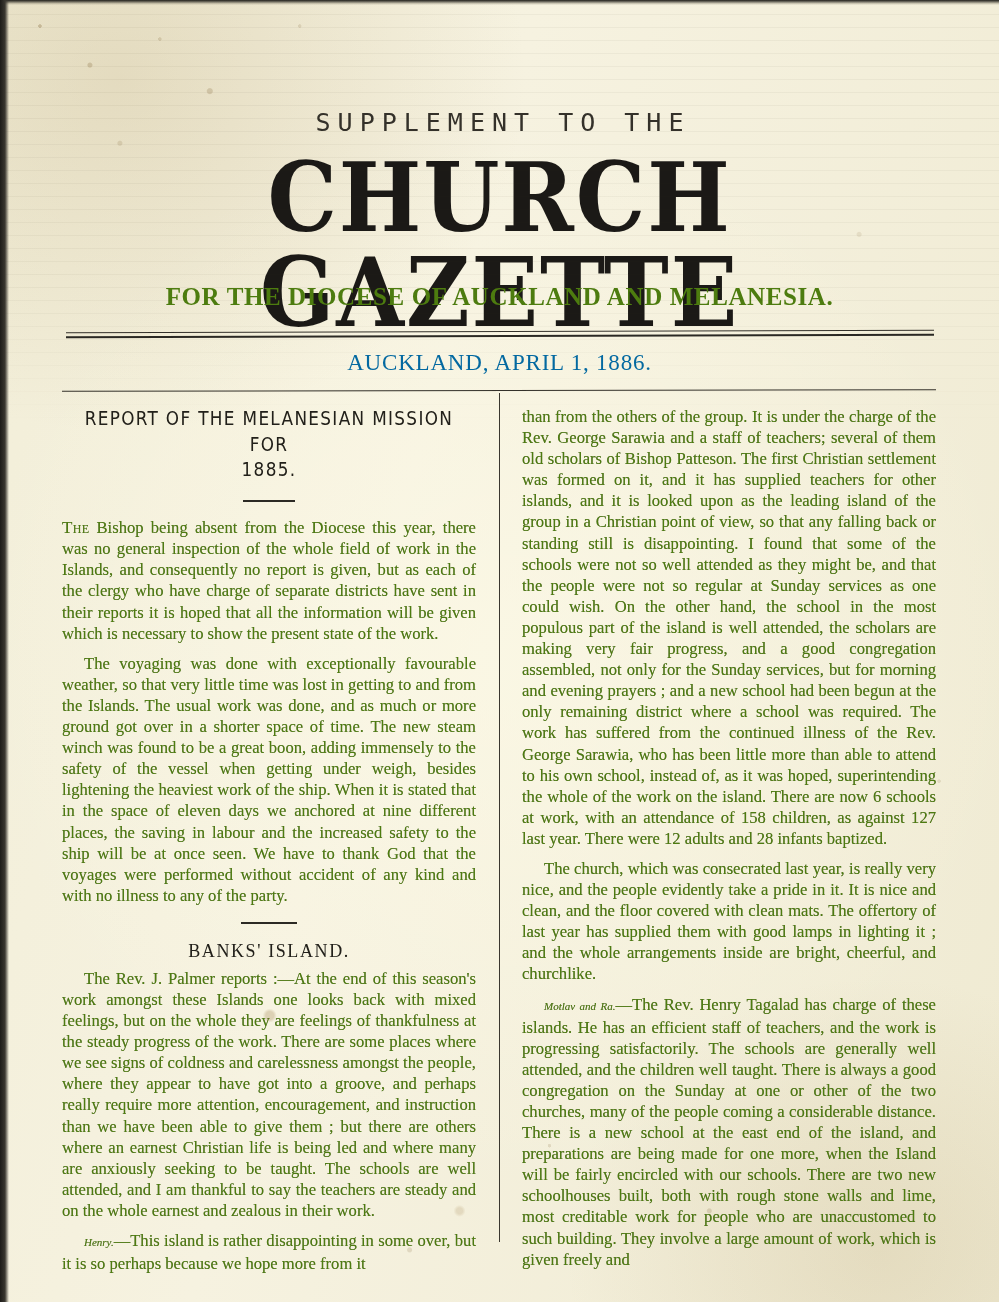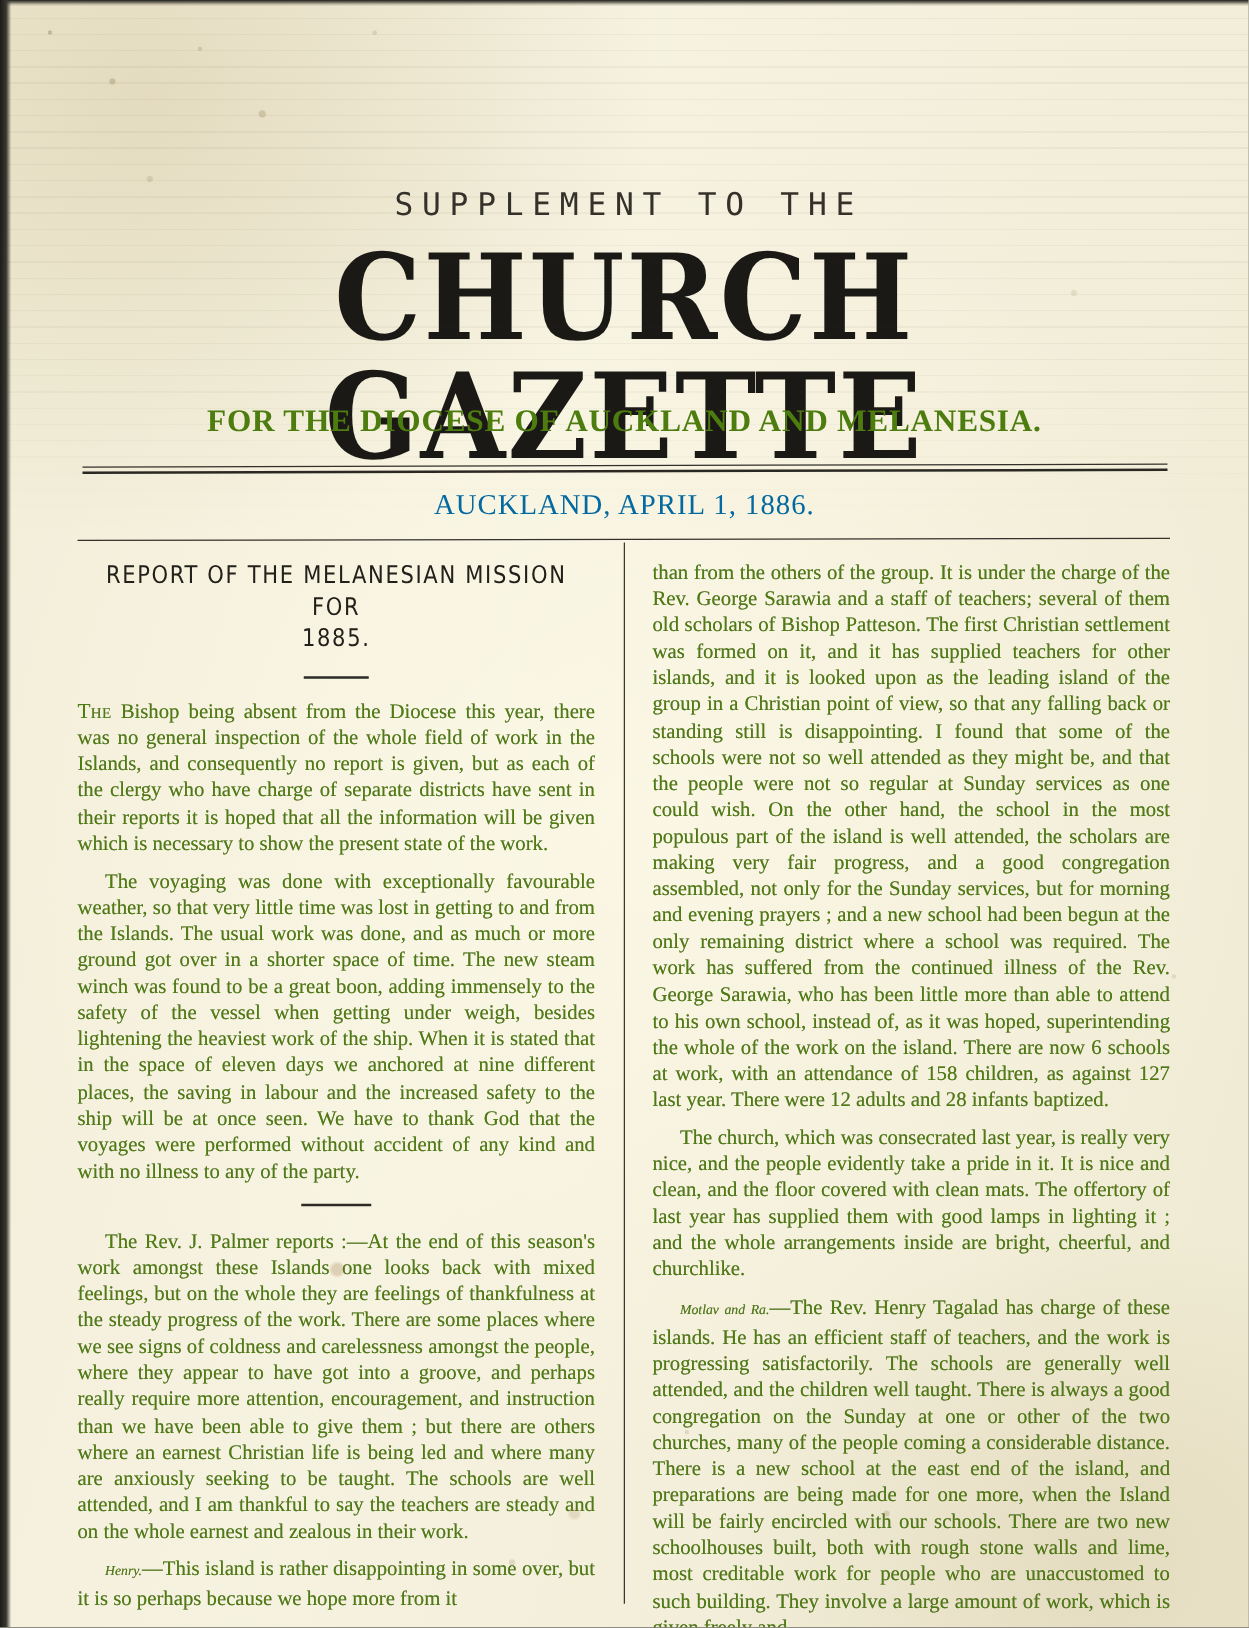--- a/index.html
+++ b/index.html
@@ -66,21 +66,21 @@
     position: absolute;
     inset: 0;
     pointer-events: none;
     opacity: 0.05;
     background:
       repeating-linear-gradient(0deg, rgba(60,52,34,0.9) 0 1px, rgba(0,0,0,0) 1px 13px);
     -webkit-mask-image: linear-gradient(180deg, rgba(0,0,0,1) 0%, rgba(0,0,0,0.9) 22%, rgba(0,0,0,0) 34%);
             mask-image: linear-gradient(180deg, rgba(0,0,0,1) 0%, rgba(0,0,0,0.9) 22%, rgba(0,0,0,0) 34%);
   }
 
-  .content { position: absolute; inset: 0; margin-top: 41px; }
+  .content { position: absolute; inset: 0; }
 
   
   .supplement-line {
     position: absolute;
     top: 108px;
     left: 0; right: 0;
     text-align: center;
     font-family: "DejaVu Sans Mono", monospace;
     font-size: 25px;
     letter-spacing: 7px;
@@ -264,20 +264,21 @@
         </div>
 
         <div class="dash-rule"></div>
 
         <p class="body noindent"><span class="smallcaps-lead">The</span><span> Bishop being absent from the Diocese this year, there was no general inspection of the whole field of work in the Islands, and consequently no report is given, but as each of the clergy who have charge of separate districts have sent in their reports it is hoped that all the information will be given which is necessary to show the present state of the work.</span></p>
 
         <p class="body">The voyaging was done with exceptionally favourable weather, so that very little time was lost in getting to and from the Islands. The usual work was done, and as much or more ground got over in a shorter space of time. The new steam winch was found to be a great boon, adding immensely to the safety of the vessel when getting under weigh, besides lightening the heaviest work of the ship. When it is stated that in the space of eleven days we anchored at nine different places, the saving in labour and the increased safety to the ship will be at once seen. We have to thank God that the voyages were performed without accident of any kind and with no illness to any of the party.</p>
 
         <div class="dash-rule wide"></div>
 
+        <div class="section-head">BANKS' ISLAND.</div>
 
         <p class="body">The Rev. J. Palmer reports :—At the end of this season's work amongst these Islands one looks back with mixed feelings, but on the whole they are feelings of thankfulness at the steady progress of the work. There are some places where we see signs of coldness and carelessness amongst the people, where they appear to have got into a groove, and perhaps really require more attention, encouragement, and instruction than we have been able to give them ; but there are others where an earnest Christian life is being led and where many are anxiously seeking to be taught. The schools are well attended, and I am thankful to say the teachers are steady and on the whole earnest and zealous in their work.</p>
 
         <p class="body"><span class="run-in">Henry.</span><span>—This island is rather disappointing in some over, but it is so perhaps because we hope more from it</span></p>
       </div>
 
       <div class="col col-right">
         <p class="body noindent">than from the others of the group. It is under the charge of the Rev. George Sarawia and a staff of teachers; several of them old scholars of Bishop Patteson. The first Christian settlement was formed on it, and it has supplied teachers for other islands, and it is looked upon as the leading island of the group in a Christian point of view, so that any falling back or standing still is disappointing. I found that some of the schools were not so well attended as they might be, and that the people were not so regular at Sunday services as one could wish. On the other hand, the school in the most populous part of the island is well attended, the scholars are making very fair progress, and a good congregation assembled, not only for the Sunday services, but for morning and evening prayers ; and a new school had been begun at the only remaining district where a school was required. The work has suffered from the continued illness of the Rev. George Sarawia, who has been little more than able to attend to his own school, instead of, as it was hoped, superintending the whole of the work on the island. There are now 6 schools at work, with an attendance of 158 children, as against 127 last year. There were 12 adults and 28 infants baptized.</p>
 
         <p class="body">The church, which was consecrated last year, is really very nice, and the people evidently take a pride in it. It is nice and clean, and the floor covered with clean mats. The offertory of last year has supplied them with good lamps in lighting it ; and the whole arrangements inside are bright, cheerful, and churchlike.</p>

